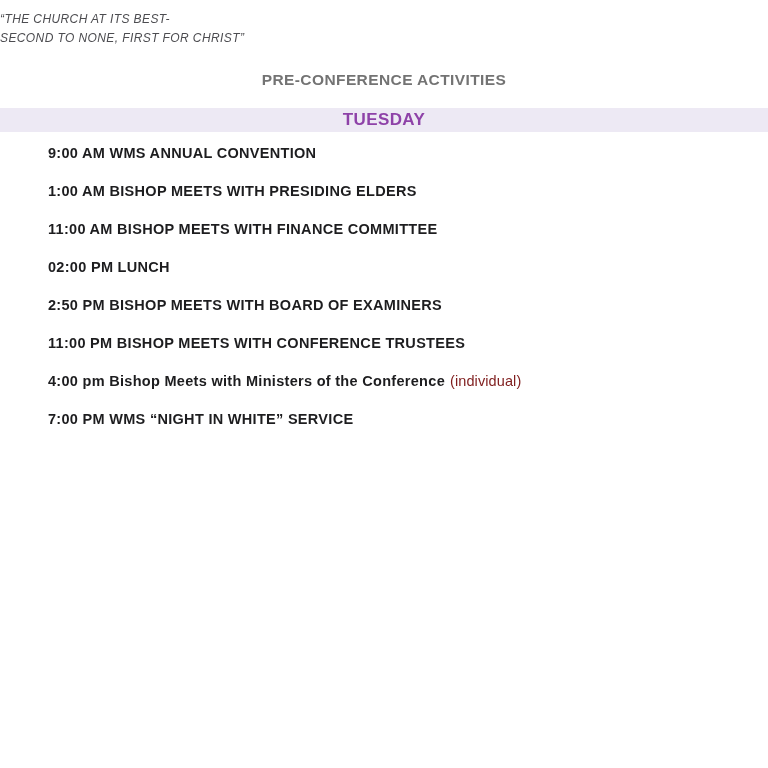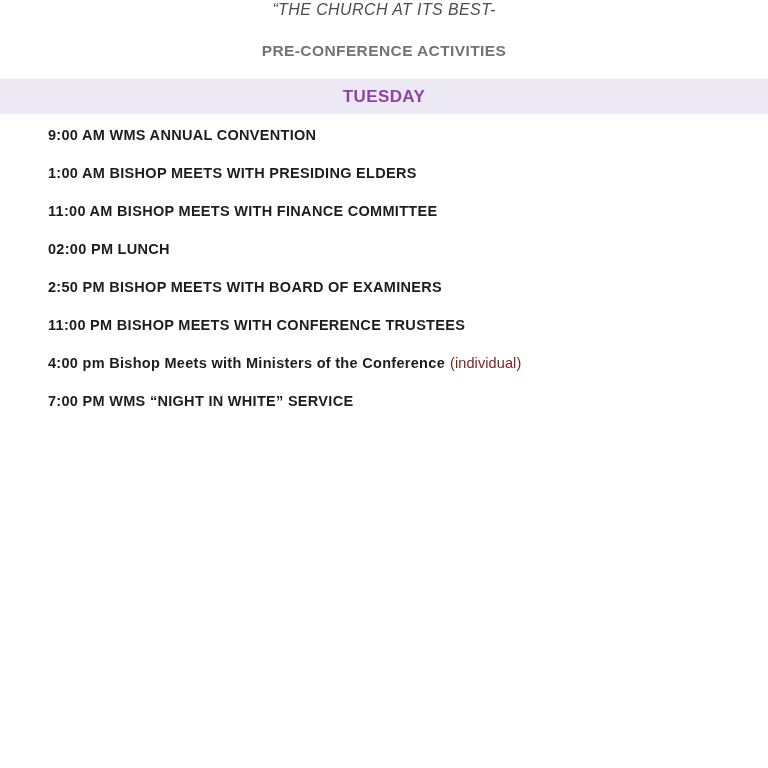--- a/index.html
+++ b/index.html
@@ -9,40 +9,39 @@
     font-family: "Liberation Sans", sans-serif;
   }
   .page {
     position: relative;
     width: 768px;
     height: 768px;
     background: #ffffff;
     overflow: hidden;
   }
   .quote {
-    padding-top: 0px;
-    text-align: center;
+    padding-top: 10px;
     font-style: italic;
-    font-size: 16px;
+    font-size: 12px;
     line-height: 19px;
     color: #4c4c50;
     letter-spacing: 0.4px;
   }
   .quote-line { display: block; }
   .heading {
     margin-top: 23px;
     text-align: center;
     font-weight: bold;
     font-size: 15.5px;
     color: #737373;
     letter-spacing: 0.4px;
   }
   .day-banner {
     margin-top: 19px;
-    height: 35px;
+    height: 24px;
     background: #ede9f4;
     display: flex;
     align-items: center;
     justify-content: center;
   }
   .day-banner-label {
     font-weight: bold;
     font-size: 17px;
     color: #8e42a8;
     letter-spacing: 0.4px;
@@ -65,20 +64,21 @@
     margin-left: 5px;
   }
 </style>
 </head>
 <body>
 
 <div class="page">
 
   <div class="quote">
     <span class="quote-line">“THE CHURCH AT ITS BEST-</span>
+    <span class="quote-line">SECOND TO NONE, FIRST FOR CHRIST”</span>
   </div>
 
   <div class="heading">PRE-CONFERENCE ACTIVITIES</div>
 
   <div class="day-banner">
     <span class="day-banner-label">TUESDAY</span>
   </div>
 
   <div class="schedule">
     <div class="schedule-item"><span>9:00 AM WMS ANNUAL CONVENTION</span></div>

